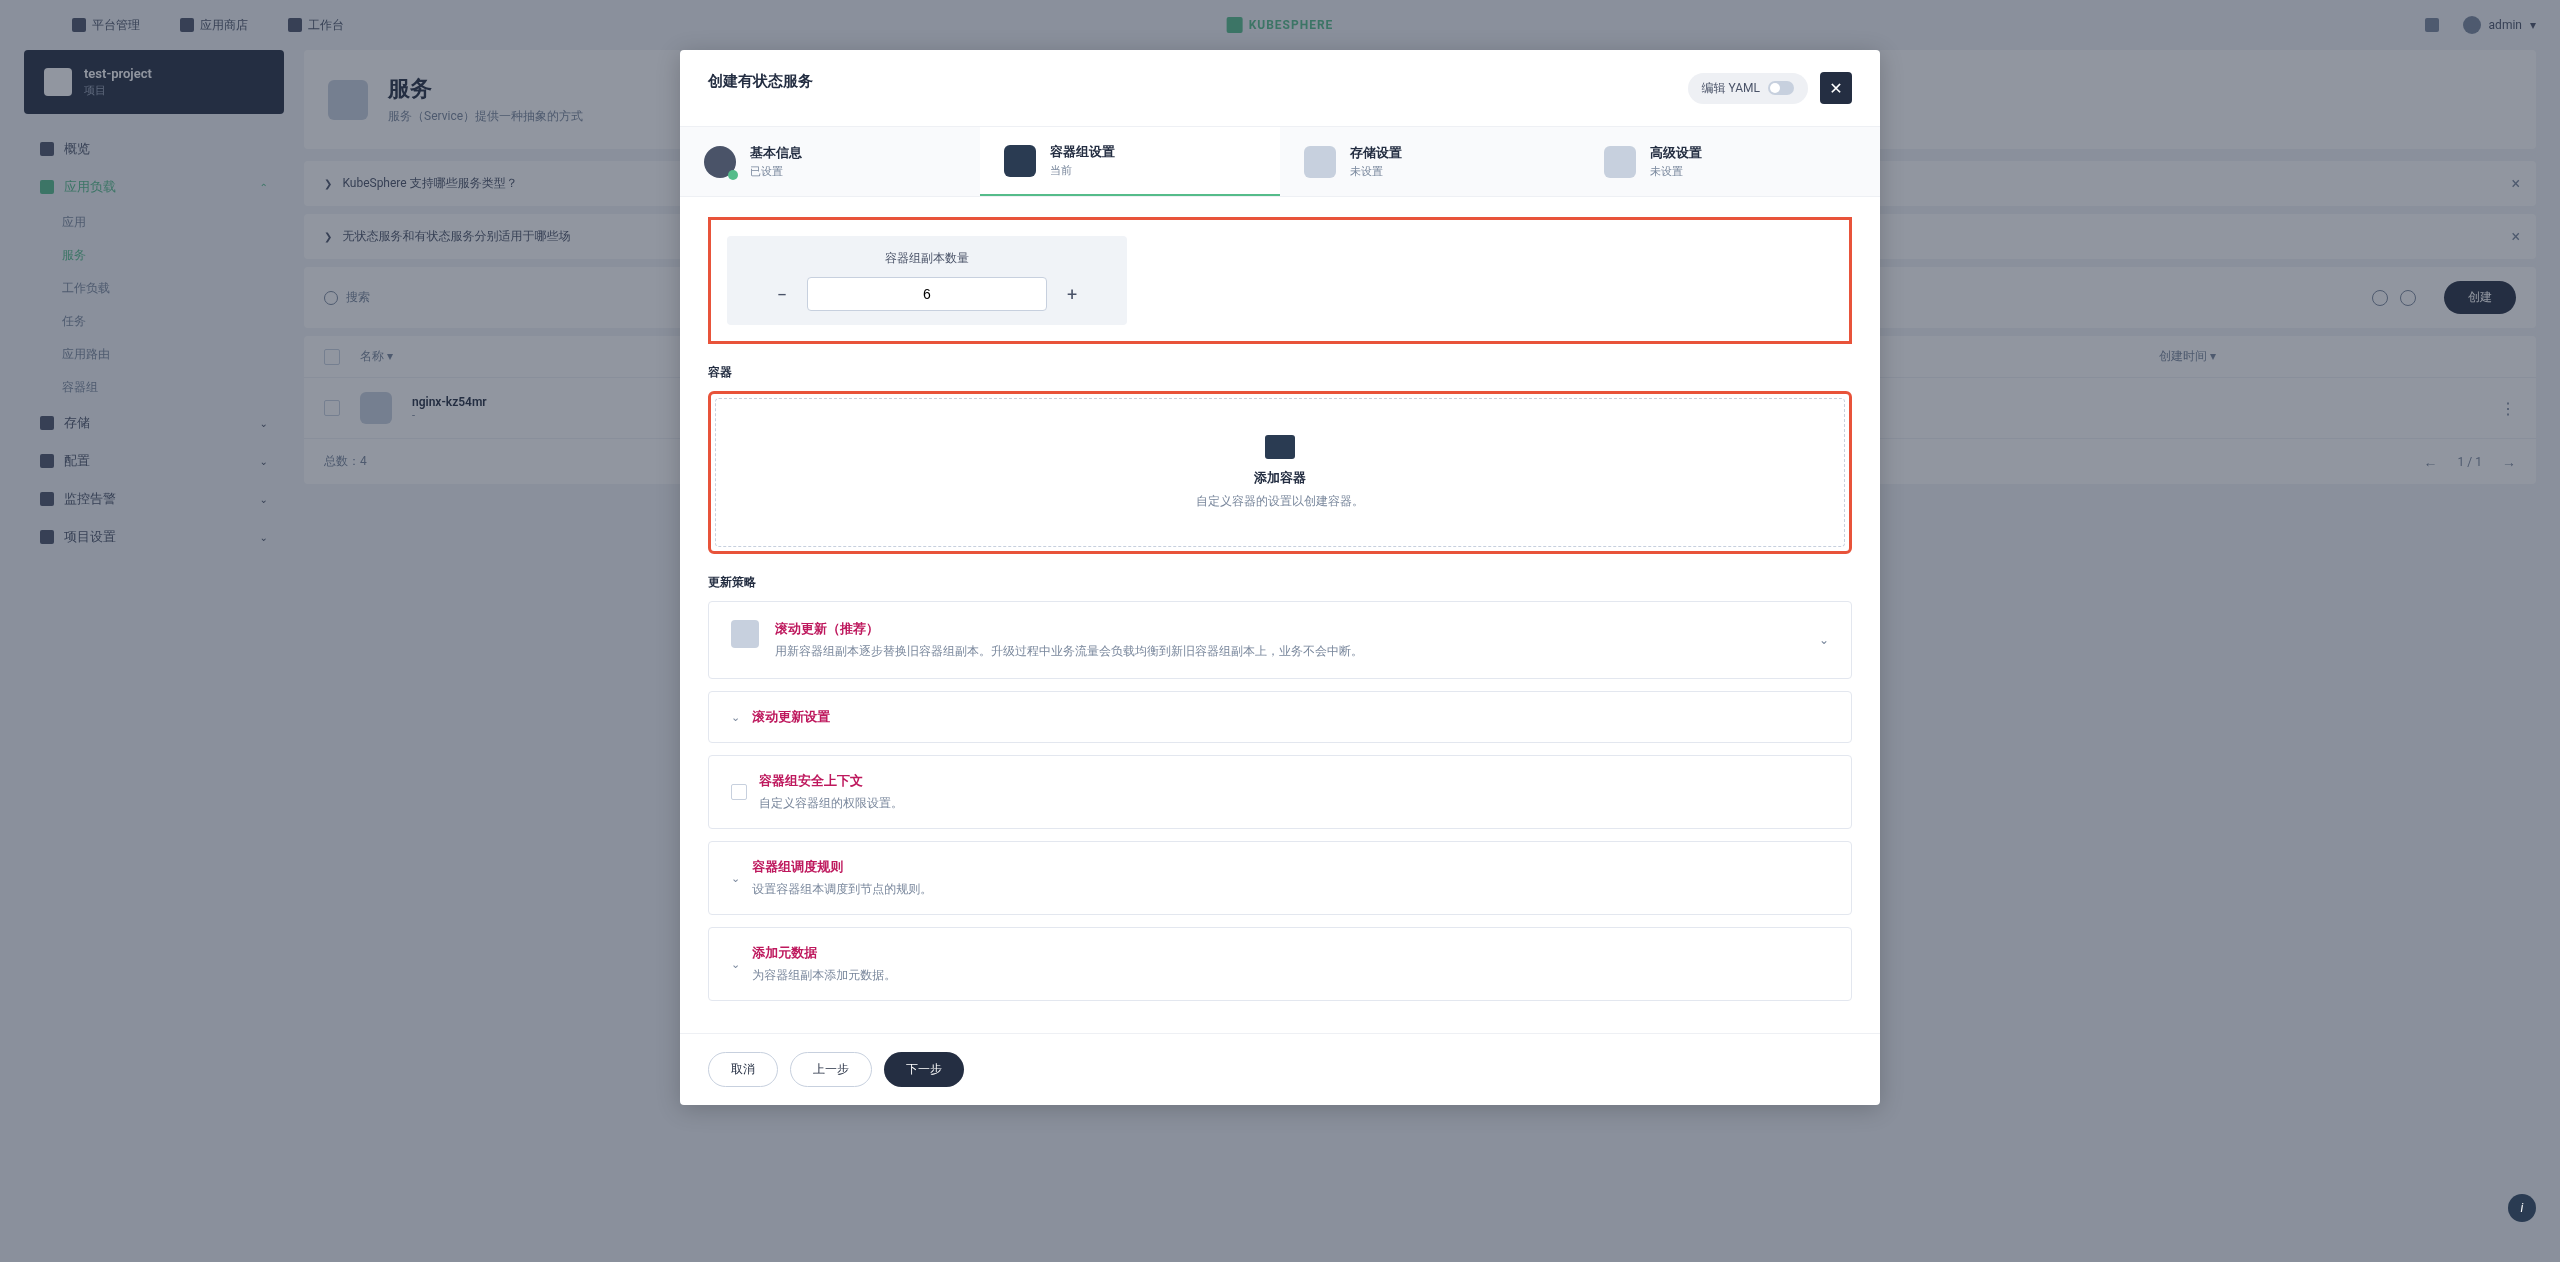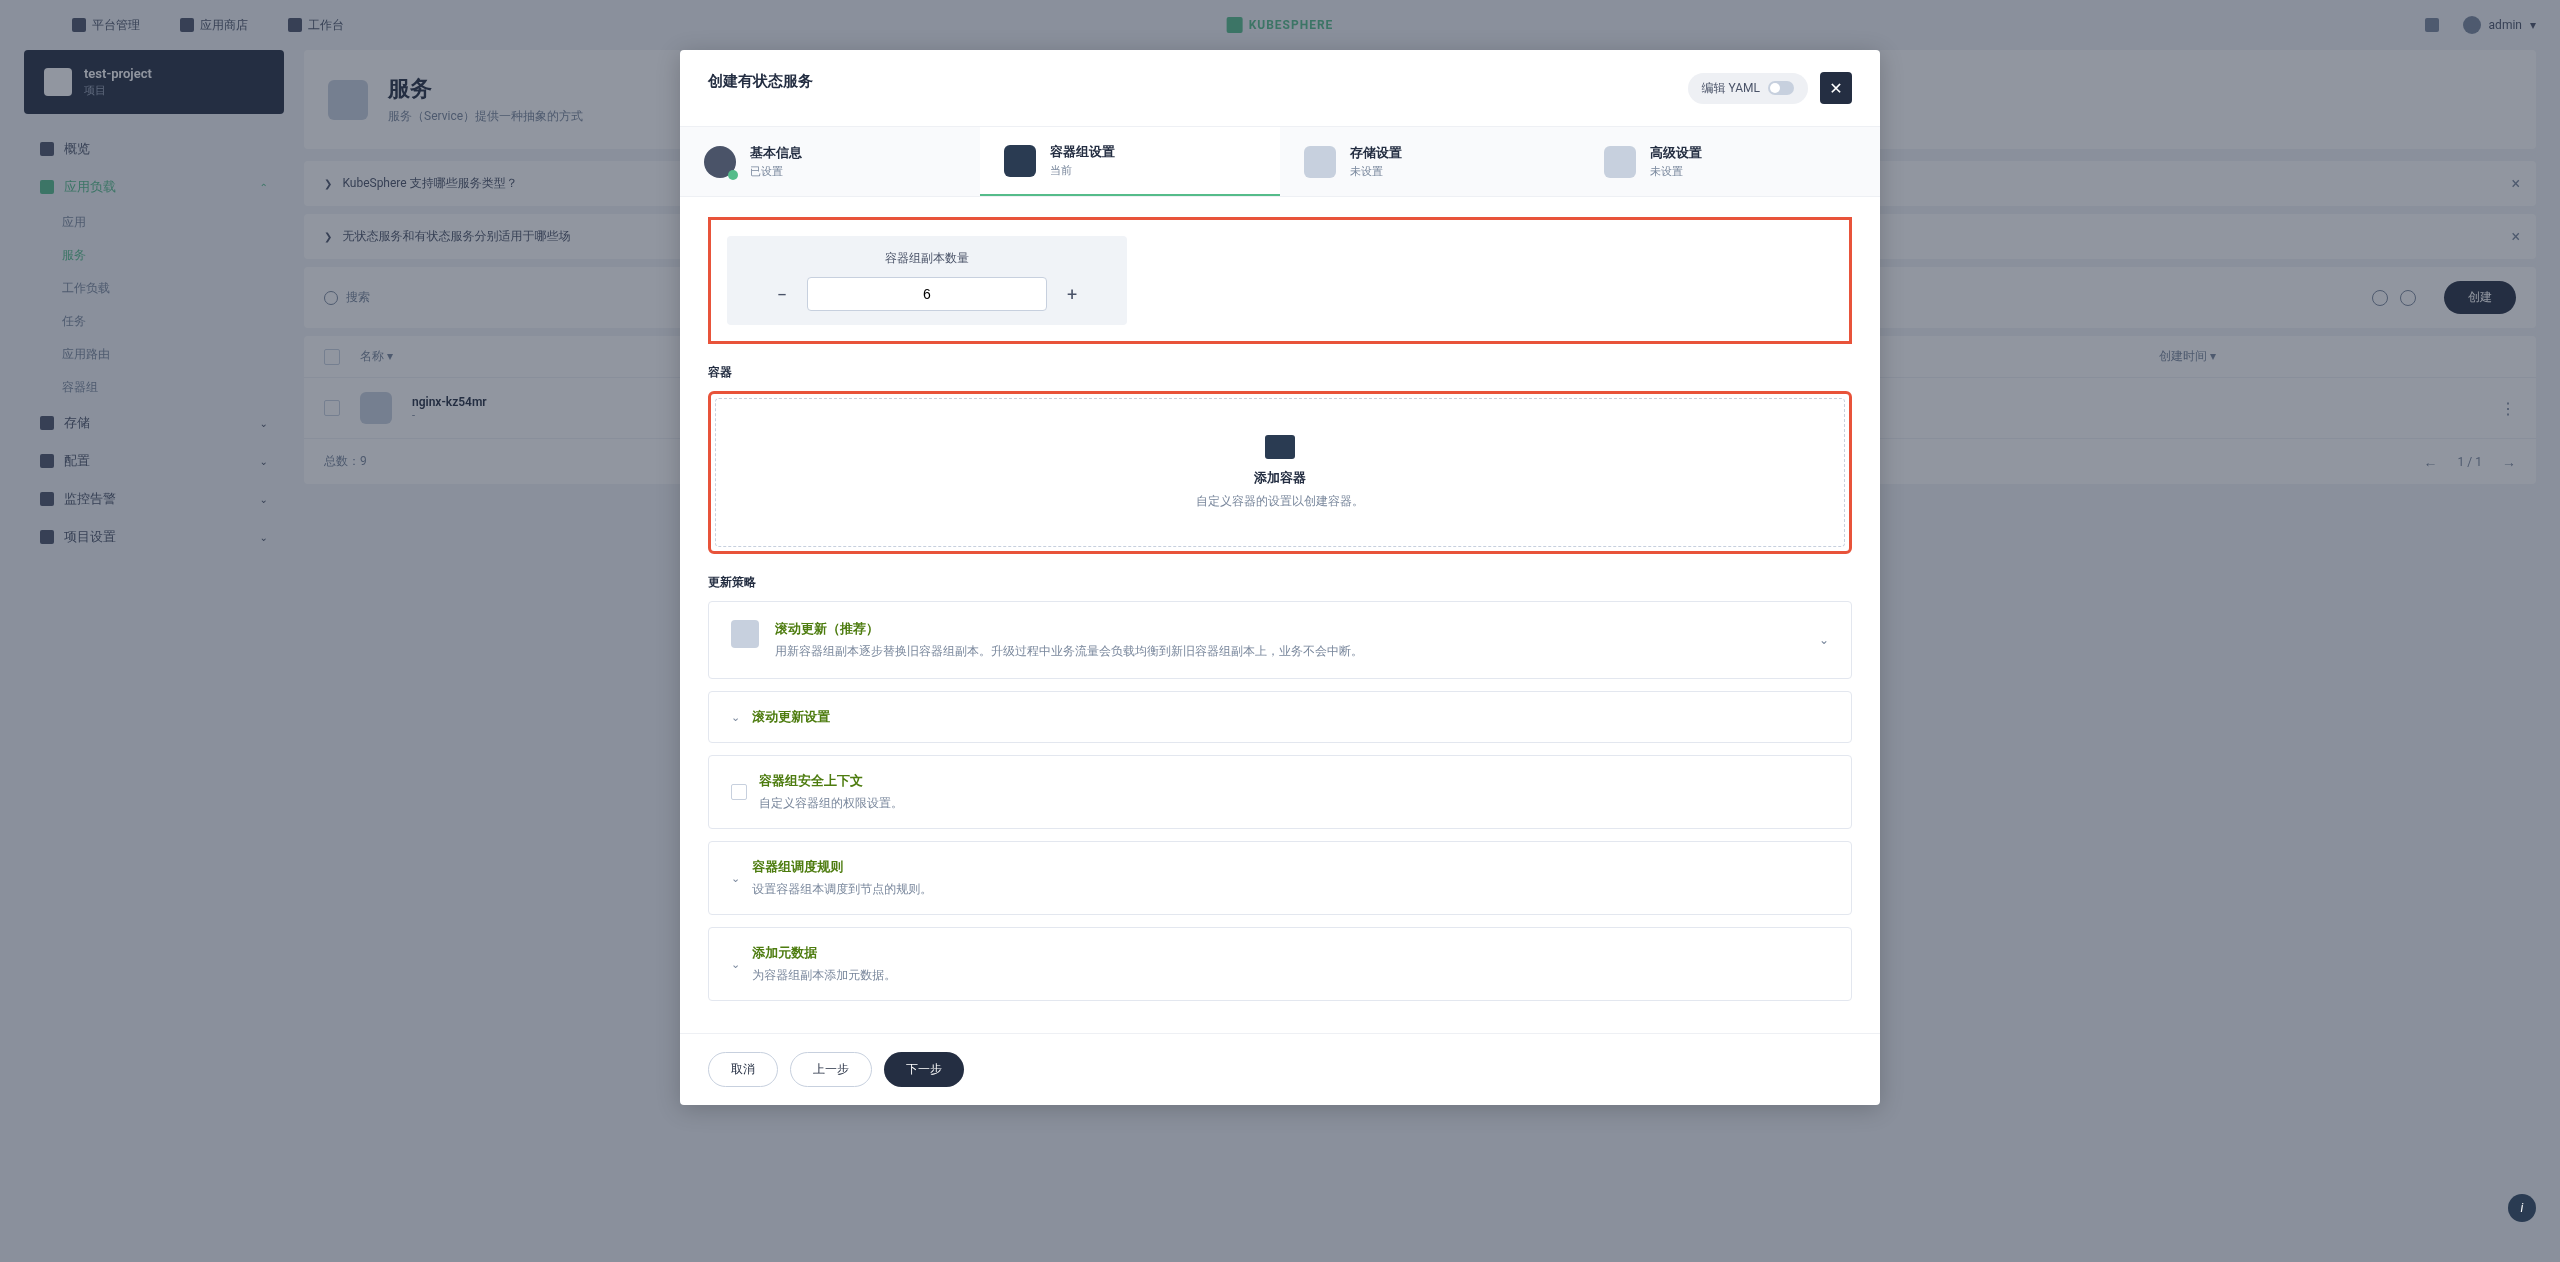--- a/index.html
+++ b/index.html
@@ -89,21 +89,21 @@
     .container-section { border: 3px solid #e8533a; border-radius: 6px; padding: 4px; margin-bottom: 20px; }
     .add-container { border: 1px dashed #c7d0de; border-radius: 4px; padding: 36px; text-align: center; }
     .add-container-icon { width: 30px; height: 24px; margin: 0 auto 10px; background: #2a3b52; border-radius: 3px; position: relative; }
     .add-container-title { font-size: 13px; font-weight: 600; color: #242e42; margin-bottom: 6px; }
     .add-container-desc { font-size: 12px; color: #79879c; }
     
     .card { border: 1px solid #e3e7ef; border-radius: 4px; margin-bottom: 12px; }
     .card-body-large { padding: 18px 22px; display: flex; align-items: flex-start; gap: 16px; position: relative; }
     .card-body { padding: 16px 22px; display: flex; align-items: center; gap: 12px; }
     .card-icon { width: 28px; height: 28px; background: #c7d0de; border-radius: 4px; flex-shrink: 0; }
-    .card-title-strong { font-size: 13px; font-weight: 600; color: #4d7c0f; }
+    .card-title-strong { font-size: 13px; font-weight: 600; color: #be185d; }
     .card-desc { font-size: 12px; color: #79879c; margin-top: 4px; line-height: 1.5; }
     .card-expand { position: absolute; right: 22px; top: 50%; transform: translateY(-50%); font-size: 12px; color: #79879c; }
     .expand-chevron { font-size: 11px; color: #79879c; }
     .card-checkbox { width: 16px; height: 16px; border: 1.5px solid #c7d0de; border-radius: 2px; flex-shrink: 0; }
     .card-stack { display: flex; flex-direction: column; }
     
     .modal-footer { padding: 18px 28px; display: flex; gap: 12px; border-top: 1px solid #eef0f4; }
     .btn { padding: 8px 22px; border-radius: 18px; font-size: 12px; cursor: pointer; border: none; }
     .btn-default { background: #fff; border: 1px solid #c7d0de; color: #242e42; }
     .btn-dark { background: #242e42; color: #fff; }
@@ -221,21 +221,21 @@
         <div class="table-checkbox"></div>
         <div class="row-icon"></div>
         <div>
           <div style="font-weight:600;color:#242e42">nginx-kz54mr</div>
           <div style="color:#79879c;font-size:11px">-</div>
         </div>
         <span style="margin-left:auto;margin-right:240px">2022-08-19 14:51:59</span>
         <span class="row-more-icon">⋮</span>
       </div>
       <div class="pagination">
-        <span>总数：9</span>
+        <span>总数：4</span>
         <div class="pagination-right">
           <span class="pag-arrow">←</span>
           <span>1 / 1</span>
           <span class="pag-arrow">→</span>
         </div>
       </div>
     </div>
   </div>
 </div>
 

